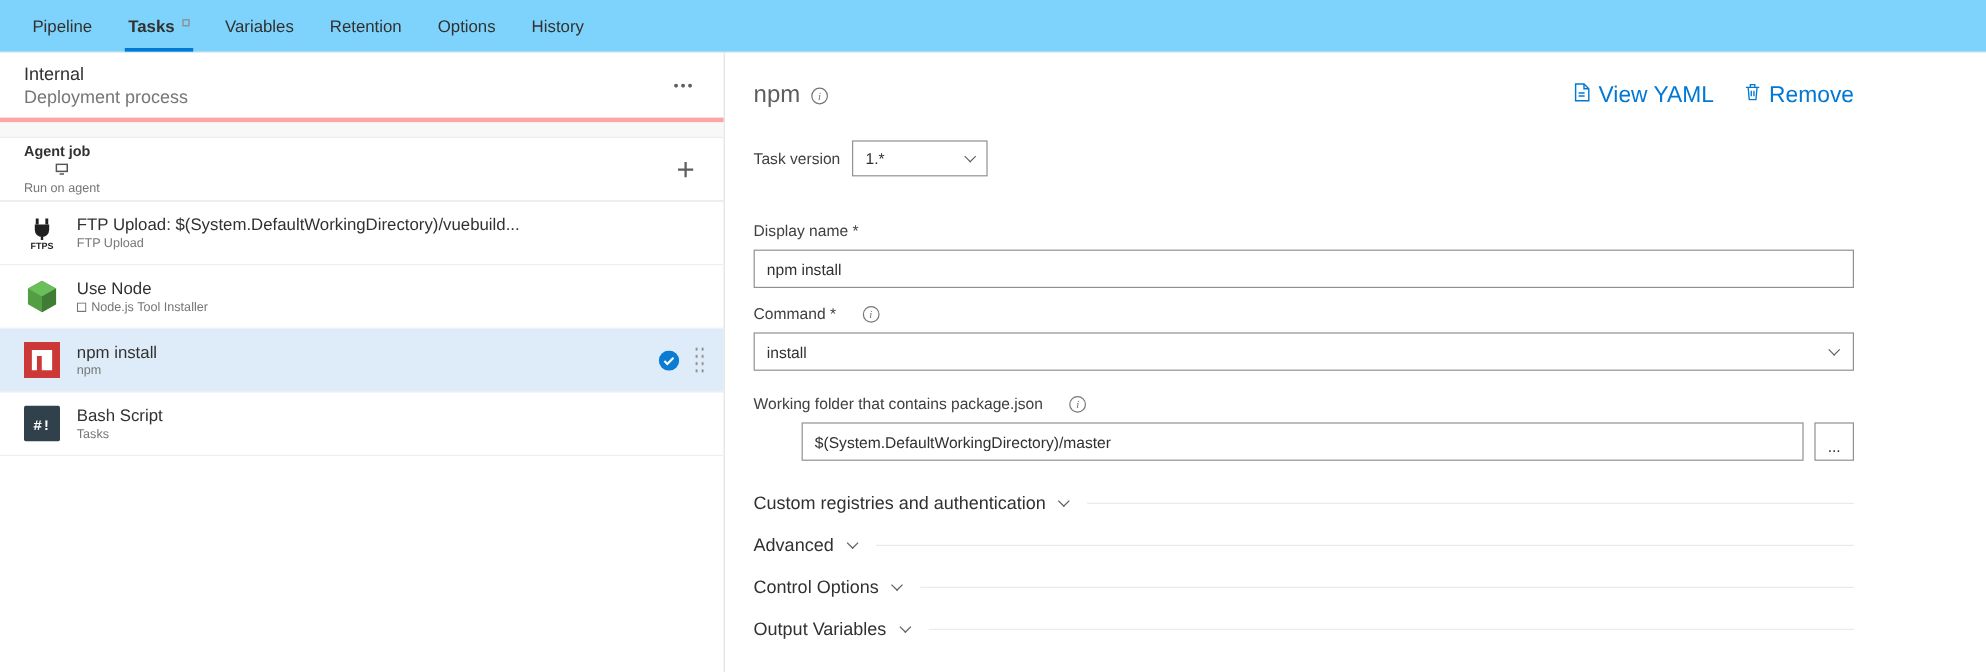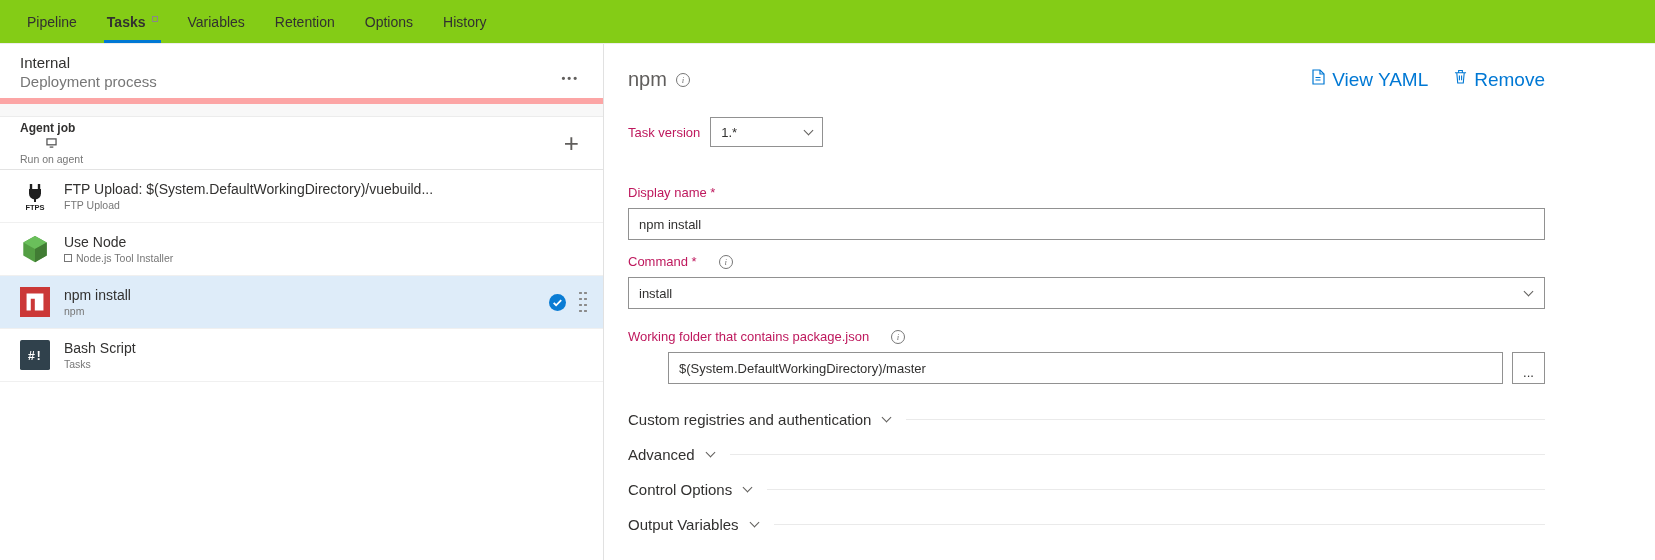--- a/index.html
+++ b/index.html
@@ -5,34 +5,34 @@
   * { box-sizing: border-box; }
   html,body { margin:0; padding:0; }
   body {
     width:1655px; height:560px; position:relative; overflow:hidden;
     background:#ffffff; color:#323130;
     font-family:"Liberation Sans", sans-serif; font-size:13px;
   }
 
   
   .tabbar { display:flex; align-items:stretch; height:44px; padding-left:12px;
-            border-bottom:1px solid #ededed; background:#84cc16; }
+            border-bottom:1px solid #ededed; background:#7dd3fc; }
   .tab { display:flex; align-items:center; padding:0 15px; font-size:14px;
          color:#323130; cursor:pointer; position:relative; }
   .tab.active { font-weight:700; }
   .tab.active::after { content:""; position:absolute; left:12px; right:12px; bottom:0;
                        height:3px; background:#0078d4; }
   .flyout-sq { width:6px; height:6px; border:1px solid #8a8886; margin-left:6px;
                margin-top:-6px; display:inline-block; }
 
   
   .left-panel { position:absolute; top:44px; left:0; width:604px; bottom:0;
                 background:#fff; border-right:1px solid #e1e1e1; }
-  .process-header { display:flex; justify-content:space-between; align-items:flex-end;
-                    padding:10px 16px 8px 20px; border-bottom:6px solid #fca5a5; }
+  .process-header { display:flex; justify-content:space-between; align-items:center;
+                    padding:10px 16px 8px 20px; border-bottom:4px solid #fca5a5; }
   .p-title { font-size:15px; color:#323130; }
   .p-sub { font-size:15px; color:#767676; margin-top:2px; }
   .ellipsis { color:#605e5c; font-size:11px; letter-spacing:2px; padding:6px 8px;
               cursor:pointer; font-weight:bold; }
   .gray-gap { height:13px; background:#f8f8f8; border-bottom:1px solid #ececec; }
 
   .agent-row { display:flex; justify-content:space-between; align-items:center;
                height:53px; padding:0 14px 0 20px; border-bottom:1px solid #e3e3e3; }
   .a-title { font-size:12px; color:#323130;font-weight:bold; }
   .a-sub { font-size:10.5px; color:#767676; display:flex; align-items:center; gap:5px; margin-top:3px;flex-direction:column; }
@@ -57,21 +57,21 @@
   .d-title-wrap { display:flex; align-items:center; }
   .d-title { font-size:20px; color:#605e5c; }
   .info-icon { display:inline-flex; width:14px; height:14px; border:1px solid #767676;
                border-radius:50%; font-size:9px; align-items:center; justify-content:center;
                color:#767676; margin-left:9px; font-family:"Liberation Serif", serif;
                font-style:italic; cursor:pointer; flex:none; }
   .d-actions { display:flex; gap:26px; }
   .action { color:#0078d4; font-size:19px; display:flex; gap:7px; cursor:pointer; }
 
   .tv-row { display:flex; align-items:center; gap:10px; margin-top:26px; }
-  .field-label { font-size:13px; color:#be185d; }
+  .field-label { font-size:13px; color:#404040; }
   .tv-dropdown { width:113px; height:30px; border:1px solid #919191; background:#fff;
                  display:flex; align-items:center; justify-content:space-between;
                  padding:0 10px; font-size:13px; cursor:pointer; }
   .chev { width:7px; height:7px; border-right:1.5px solid #605e5c; border-bottom:1.5px solid #605e5c;
           transform:rotate(45deg); margin-top:-3px; flex:none; }
 
   .field-block { margin-top:14px; }
   .field-block.first { margin-top:38px; }
   .label-row { display:flex; align-items:center; margin-bottom:8px; }
   .label-row .info-icon { margin-left:22px; }

